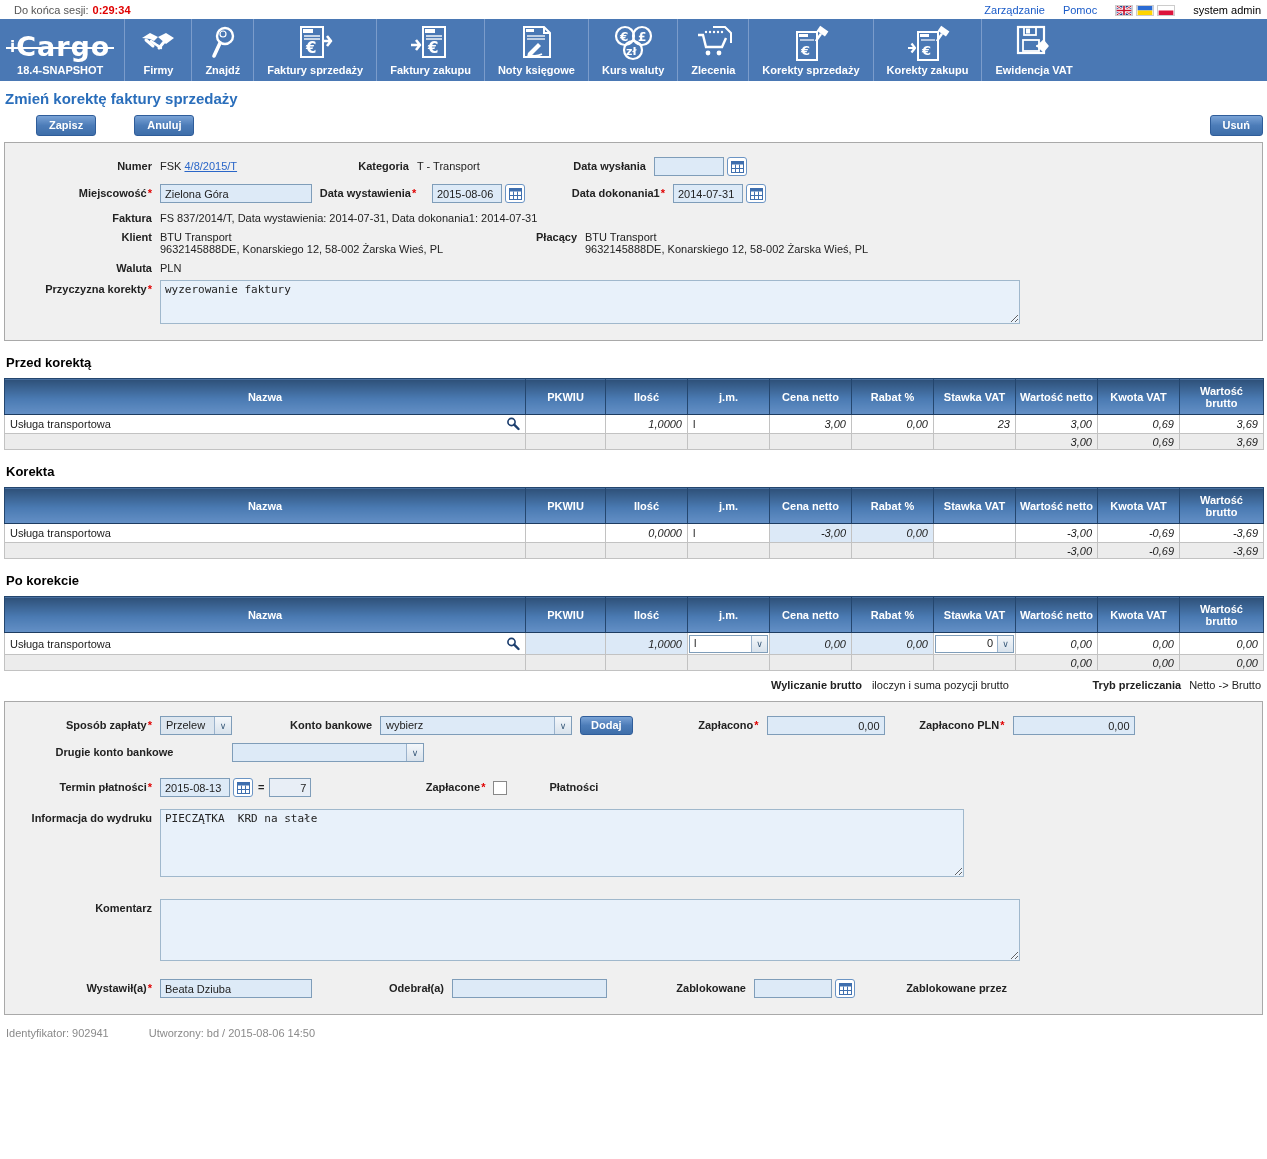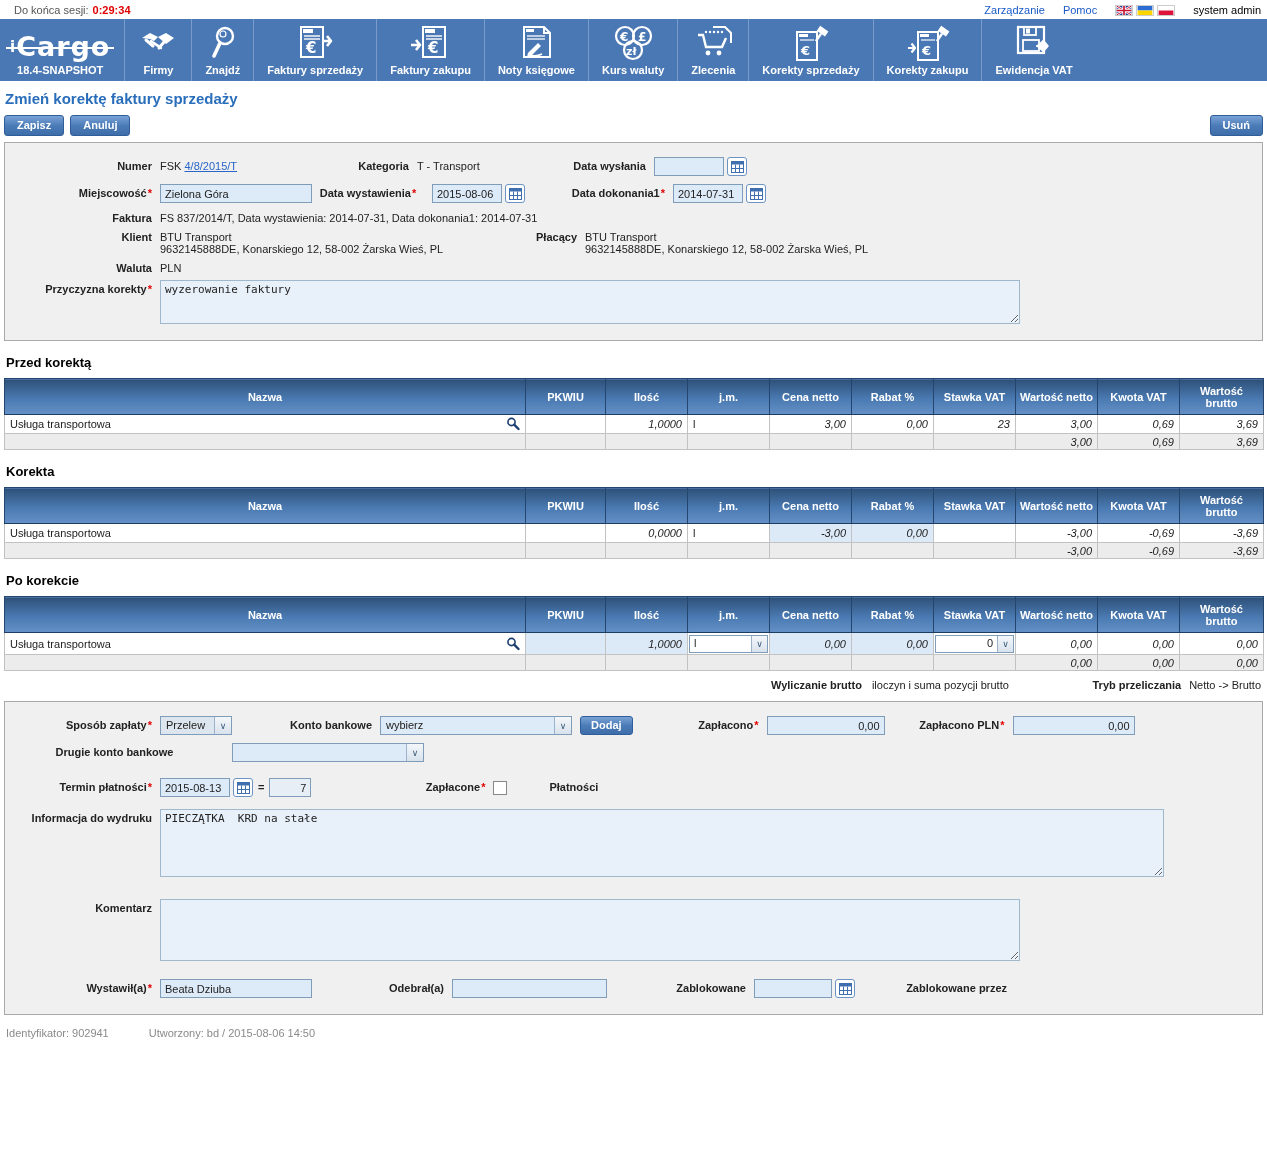--- a/index.html
+++ b/index.html
@@ -22,21 +22,21 @@
   .nav-icon { height:38px; display:flex; align-items:center; justify-content:center; }
   .nav-label { color:#fff; font-weight:bold; font-size:11px; white-space:nowrap; margin-top:2px; }
   .logo-item { justify-content:flex-end; padding:2px 14px 5px 10px; }
   .logo-text { color:#fff; font-weight:bold; font-size:27px; letter-spacing:1px; line-height:30px; position:relative; font-family:"DejaVu Sans", sans-serif; }
   .logo-text .strike { position:absolute; left:-4px; right:-4px; top:15px; height:2px; background:#fff; }
   .logo-text .i { font-size:15px; vertical-align:top; }
 
   
   .page-title { color:#2a6ebb; font-weight:bold; font-size:15px; padding:9px 5px 6px 5px; }
   .btn-row { display:flex; padding:2px 4px 6px 4px; }
-  .btn { background:linear-gradient(180deg,#7aa3d6 0%,#4c7cb8 50%,#3e6ea9 100%); border:1px solid #2f5d9a; border-radius:3px; color:#fff; font-weight:bold; font-size:11px; padding:3px 12px 4px 12px; margin-right:6px; cursor:pointer; font-family:"Liberation Sans",sans-serif; }
+  .btn { background:linear-gradient(180deg,#7aa3d6 0%,#4c7cb8 50%,#3e6ea9 100%); border:1px solid #2f5d9a; border-radius:3px; color:#fff; font-weight:bold; font-size:11px; padding:3px 12px 4px 12px; margin-right:6px; cursor:pointer; font-family:"Liberation Sans",sans-serif;margin-left:32px; }
   .btn-right { margin-left:auto; margin-right:0; }
 
   
   .panel { margin:0 4px; border:1px solid #a9a9a9; background:#f0f0f0; padding:10px 0 12px 0; }
   .frow { display:flex; align-items:flex-start; padding:4px 8px 4px 0; }
   .flabel { width:155px; flex:0 0 155px; text-align:right; font-weight:bold; padding-right:8px; padding-top:3px; white-space:nowrap; }
   .req { color:#e00000; font-weight:bold; margin-left:1px; }
   .fval { padding-top:3px; }
   .inlabel { font-weight:bold; text-align:right; padding-right:8px; padding-top:3px; white-space:nowrap; }
 
@@ -588,21 +588,21 @@
       </span>
     <span style="padding:3px 5px; font-weight:bold;">=</span>
     <input class="tin num" style="width: 42px; background: rgb(232, 238, 246);" value="7">
     <div class="inlabel" style="width:182px;"><span>Zapłacone</span><span class="req">*</span></div>
     <span class="checkbox"></span>
     <div class="inlabel" style="width:118px; text-align:left; padding-left:42px;">Płatności</div>
   </div>
 
   <div class="frow" style="margin-top:4px;">
     <div class="flabel">Informacja do wydruku</div>
-    <textarea class="tarea" style="width: 1004px; height: 68px;">PIECZĄTKA  KRD na stałe</textarea>
+    <textarea class="tarea" style="width: 804px; height: 68px;">PIECZĄTKA  KRD na stałe</textarea>
   </div>
 
   <div class="frow" style="margin-top:14px;">
     <div class="flabel">Komentarz</div>
     <textarea class="tarea" style="width: 860px; height: 62px;"></textarea>
   </div>
 
   <div class="frow" style="margin-top:10px;">
     <div class="flabel"><span>Wystawił(a)</span><span class="req">*</span></div>
     <input class="tin" style="width: 152px;" value="Beata Dziuba">

